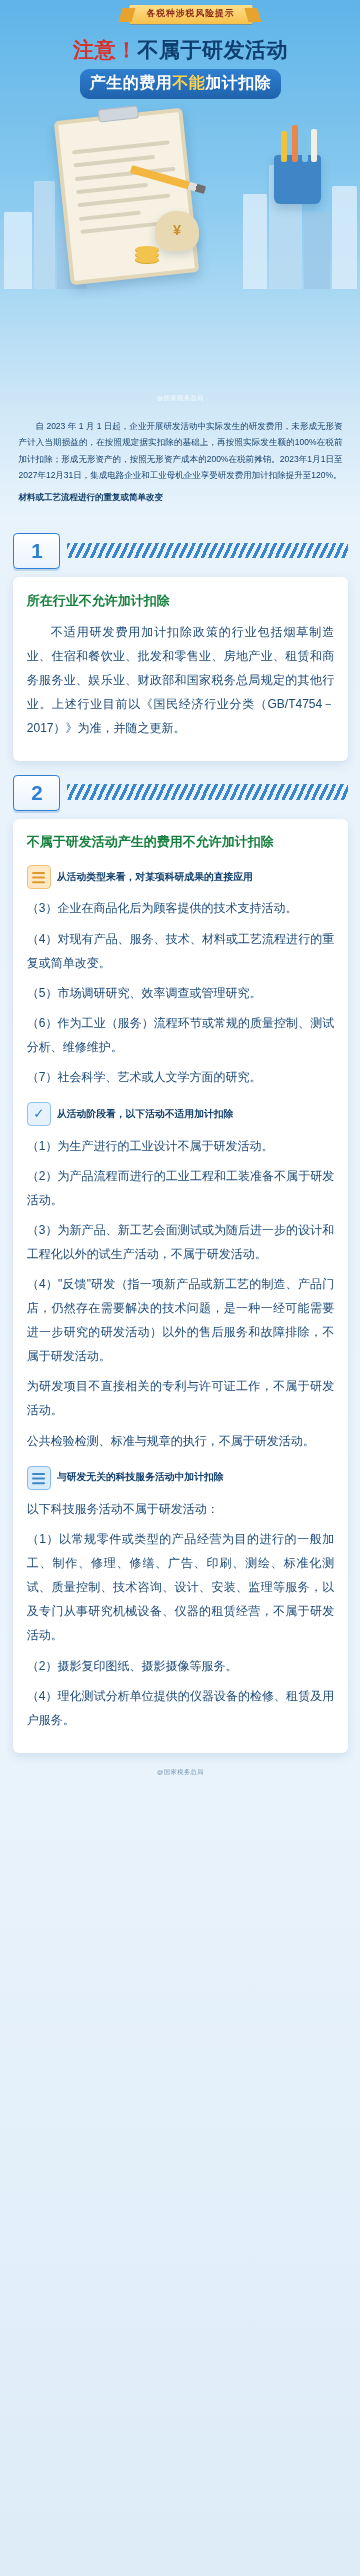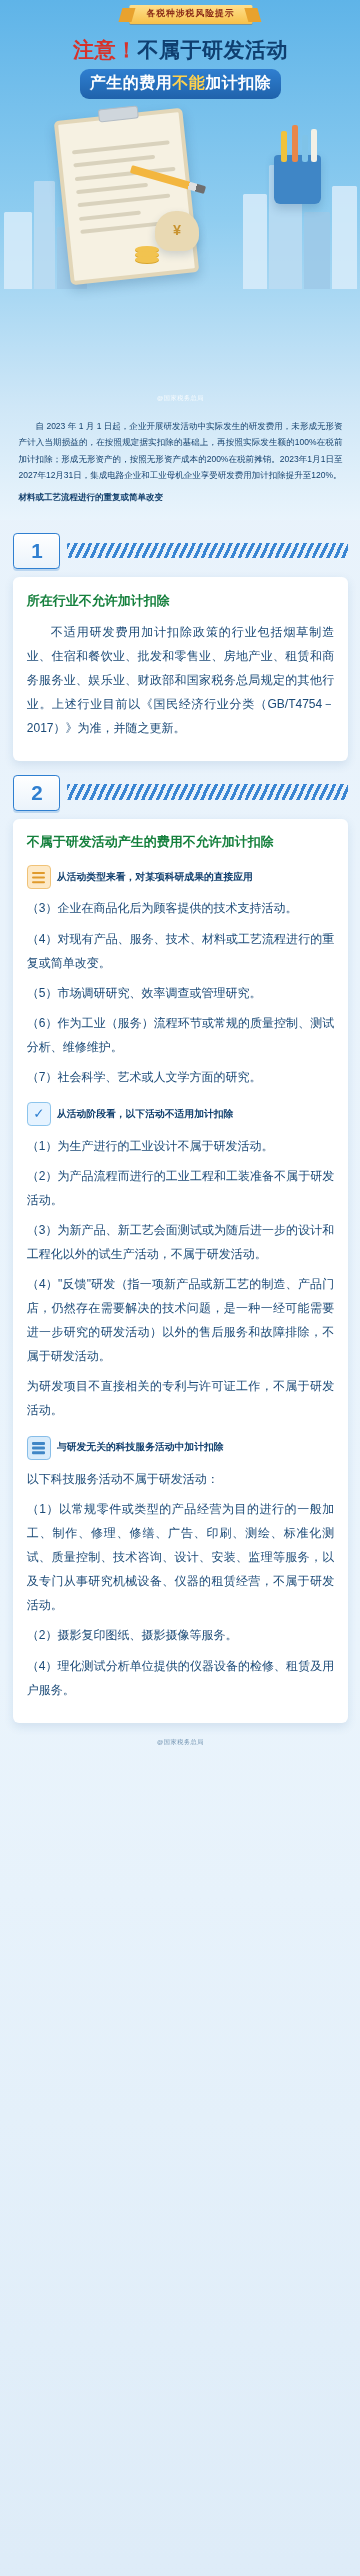--- a/index.html
+++ b/index.html
@@ -337,20 +337,21 @@
 
       <div class="sub-head">
         <div class="sub-ico chk"></div>
         <div class="sh-text">从活动阶段看，以下活动不适用加计扣除</div>
       </div>
       <p class="list-item">（1）为生产进行的工业设计不属于研发活动。</p>
       <p class="list-item">（2）为产品流程而进行的工业工程和工装准备不属于研发活动。</p>
       <p class="list-item">（3）为新产品、新工艺会面测试或为随后进一步的设计和工程化以外的试生产活动，不属于研发活动。</p>
       <p class="list-item">（4）"反馈"研发（指一项新产品或新工艺的制造、产品门店，仍然存在需要解决的技术问题，是一种一经可能需要进一步研究的研发活动）以外的售后服务和故障排除，不属于研发活动。</p>
       <p class="list-item">为研发项目不直接相关的专利与许可证工作，不属于研发活动。</p>
+      <p class="list-item">公共检验检测、标准与规章的执行，不属于研发活动。</p>
 
       <div class="sub-head">
         <div class="sub-ico blue"></div>
         <div class="sh-text">与研发无关的科技服务活动中加计扣除</div>
       </div>
       <p class="list-item">以下科技服务活动不属于研发活动：</p>
       <p class="list-item">（1）以常规零件或类型的产品经营为目的进行的一般加工、制作、修理、修缮、广告、印刷、测绘、标准化测试、质量控制、技术咨询、设计、安装、监理等服务，以及专门从事研究机械设备、仪器的租赁经营，不属于研发活动。</p>
       <p class="list-item">（2）摄影复印图纸、摄影摄像等服务。</p>
       <p class="list-item">（4）理化测试分析单位提供的仪器设备的检修、租赁及用户服务。</p>
     </div>

